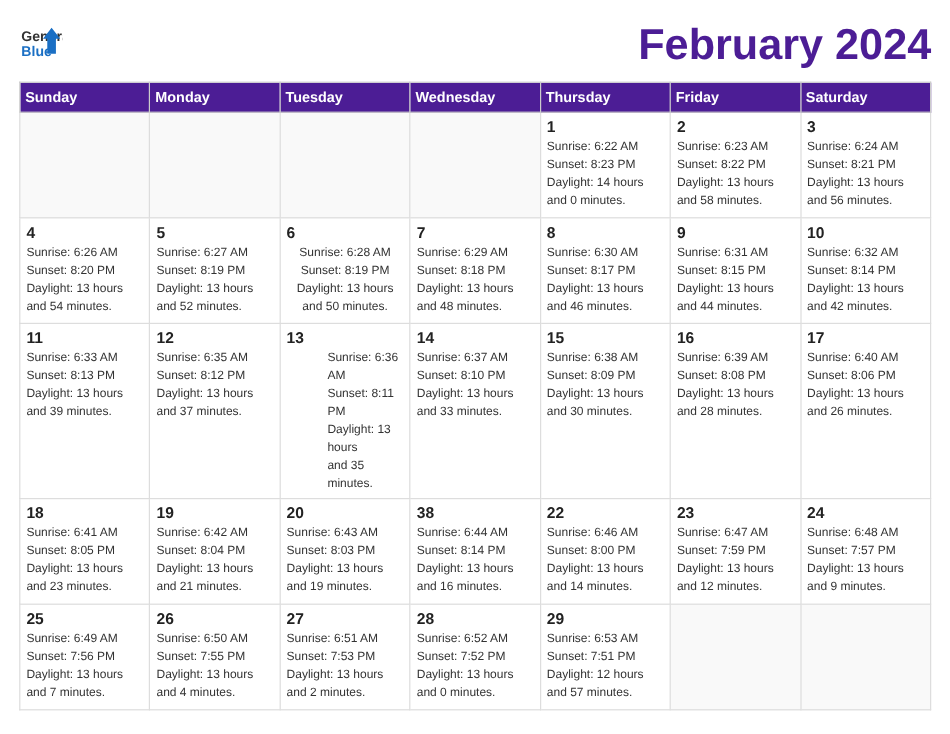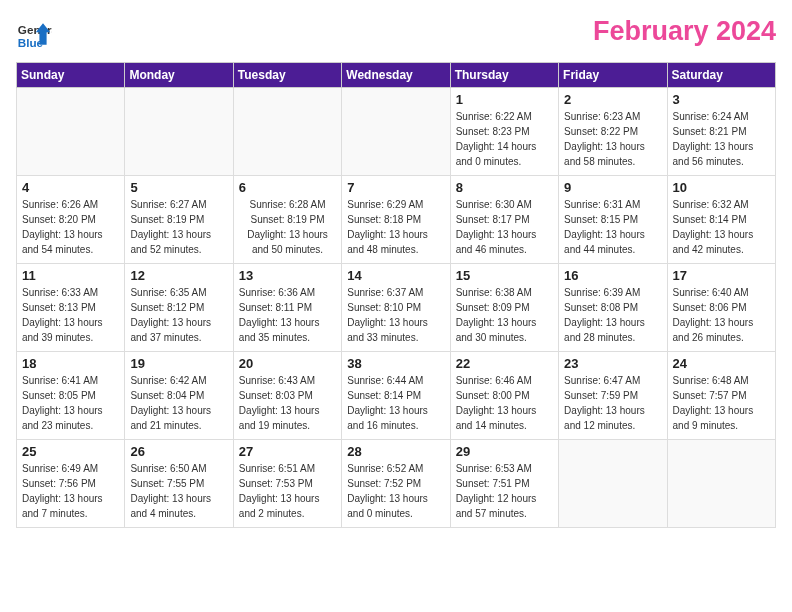--- a/index.html
+++ b/index.html
@@ -22,23 +22,23 @@
       gap: 6px;
     }
     .logo-icon {
       width: 36px;
       height: 36px;
     }
     .title-block {
       text-align: right;
     }
     .month-year {
-      font-size: 27px;
+      font-size: 36px;
       font-weight: bold;
-      color: #ec4899;
+      color: #4c1d95;
     }
     .location {
       font-size: 14px;
       color: #444;
     }
     table {
       width: 100%;
       border-collapse: collapse;
       table-layout: fixed;
     }
@@ -190,21 +190,21 @@
         </td>
         <td>
           <div class="day-num">12</div>
           <div class="day-info" style="white-space: pre-line;">Sunrise: 6:35 AM
 Sunset: 8:12 PM
 Daylight: 13 hours
 and 37 minutes.</div>
         </td>
         <td>
           <div class="day-num">13</div>
-          <div class="day-info" style="white-space: pre-line;">Sunrise: 6:36 AM
+          <div class="day-info" style="white-space: pre-line; margin-left: 34px;">Sunrise: 6:36 AM
 Sunset: 8:11 PM
 Daylight: 13 hours
 and 35 minutes.</div>
         </td>
         <td>
           <div class="day-num">14</div>
           <div class="day-info" style="white-space: pre-line;">Sunrise: 6:37 AM
 Sunset: 8:10 PM
 Daylight: 13 hours
 and 33 minutes.</div>

